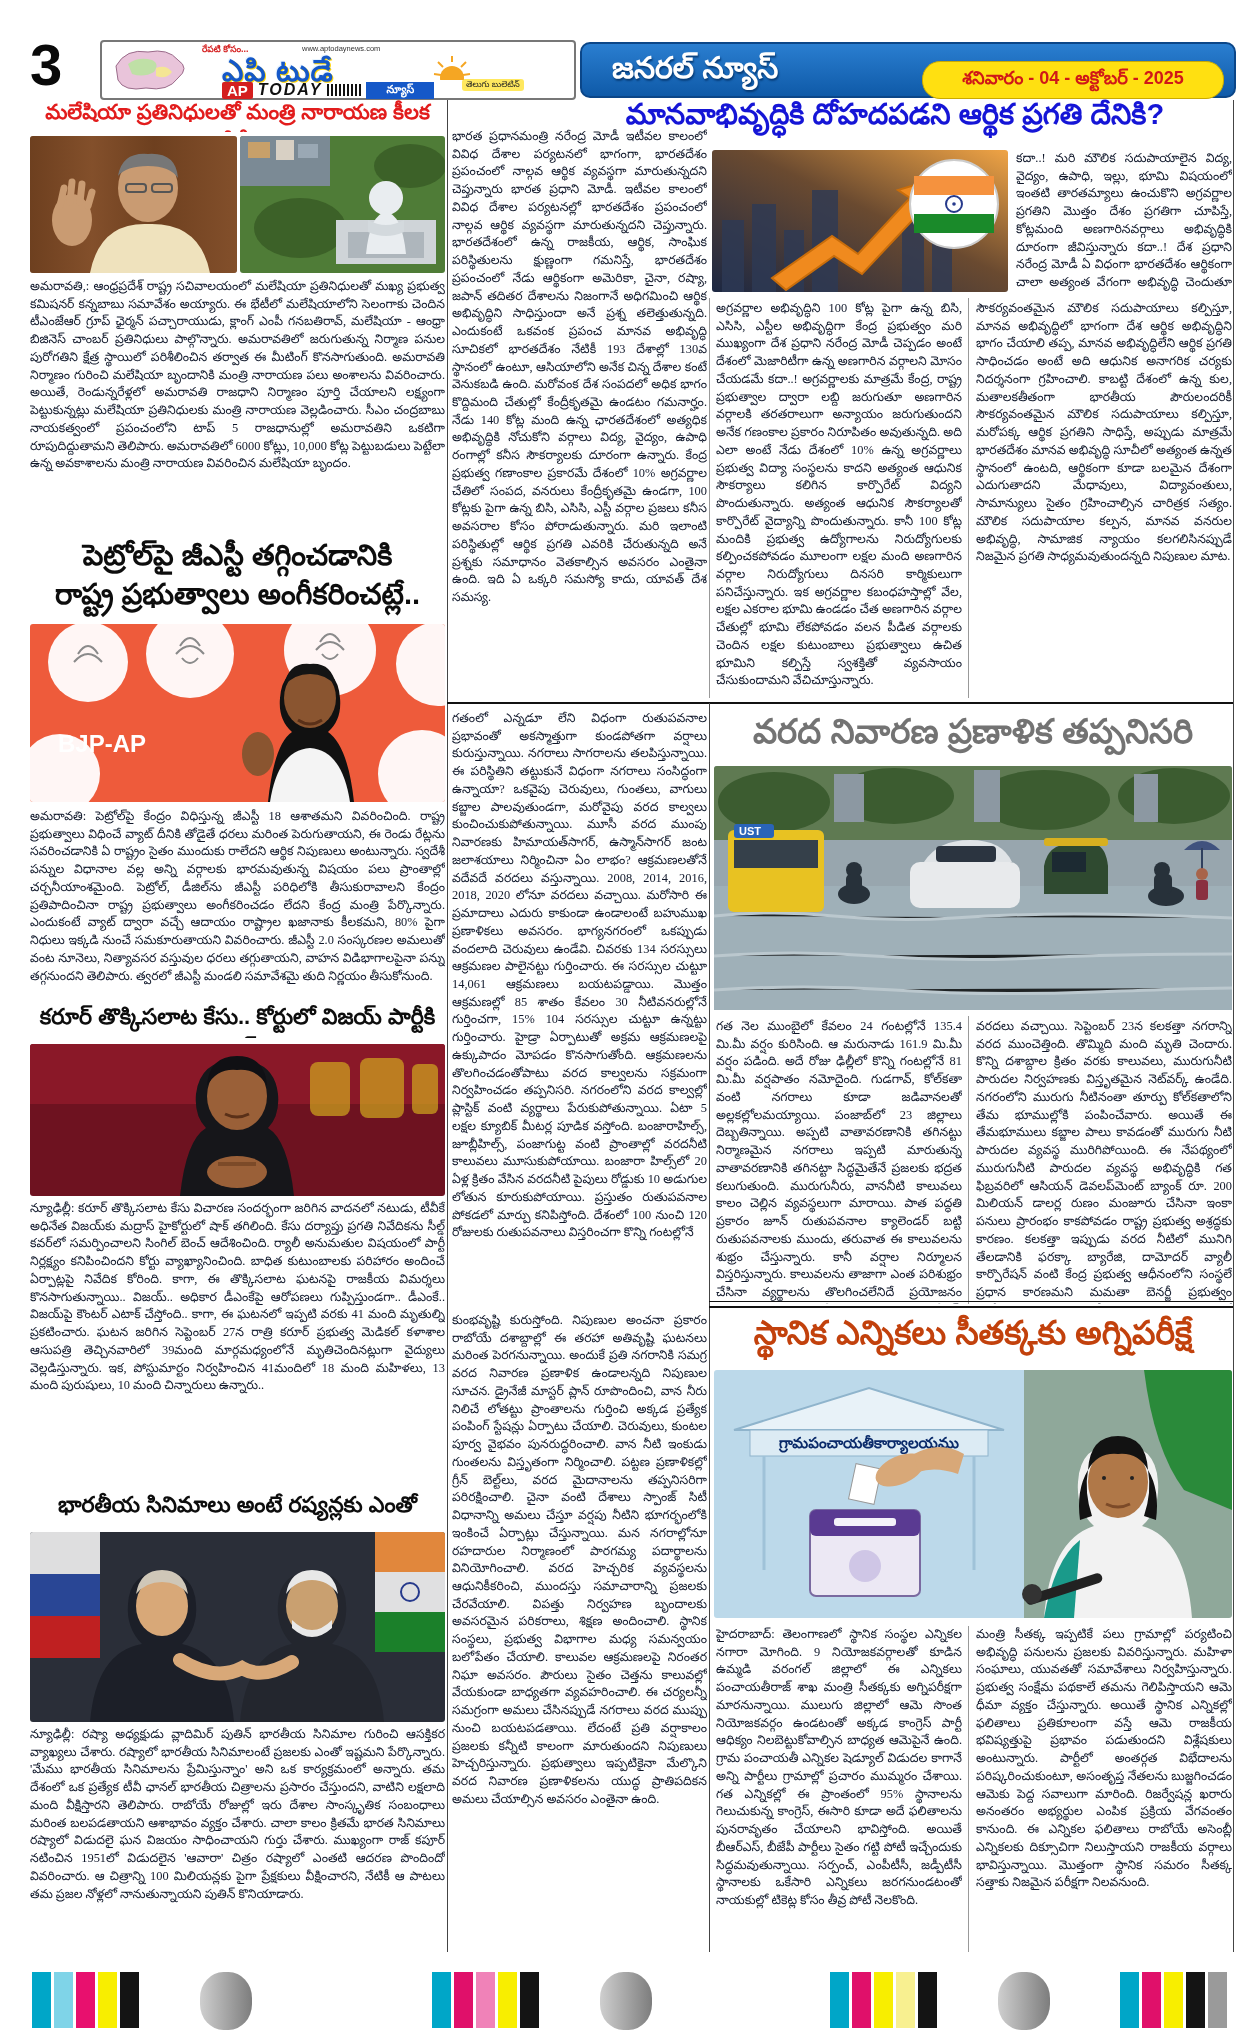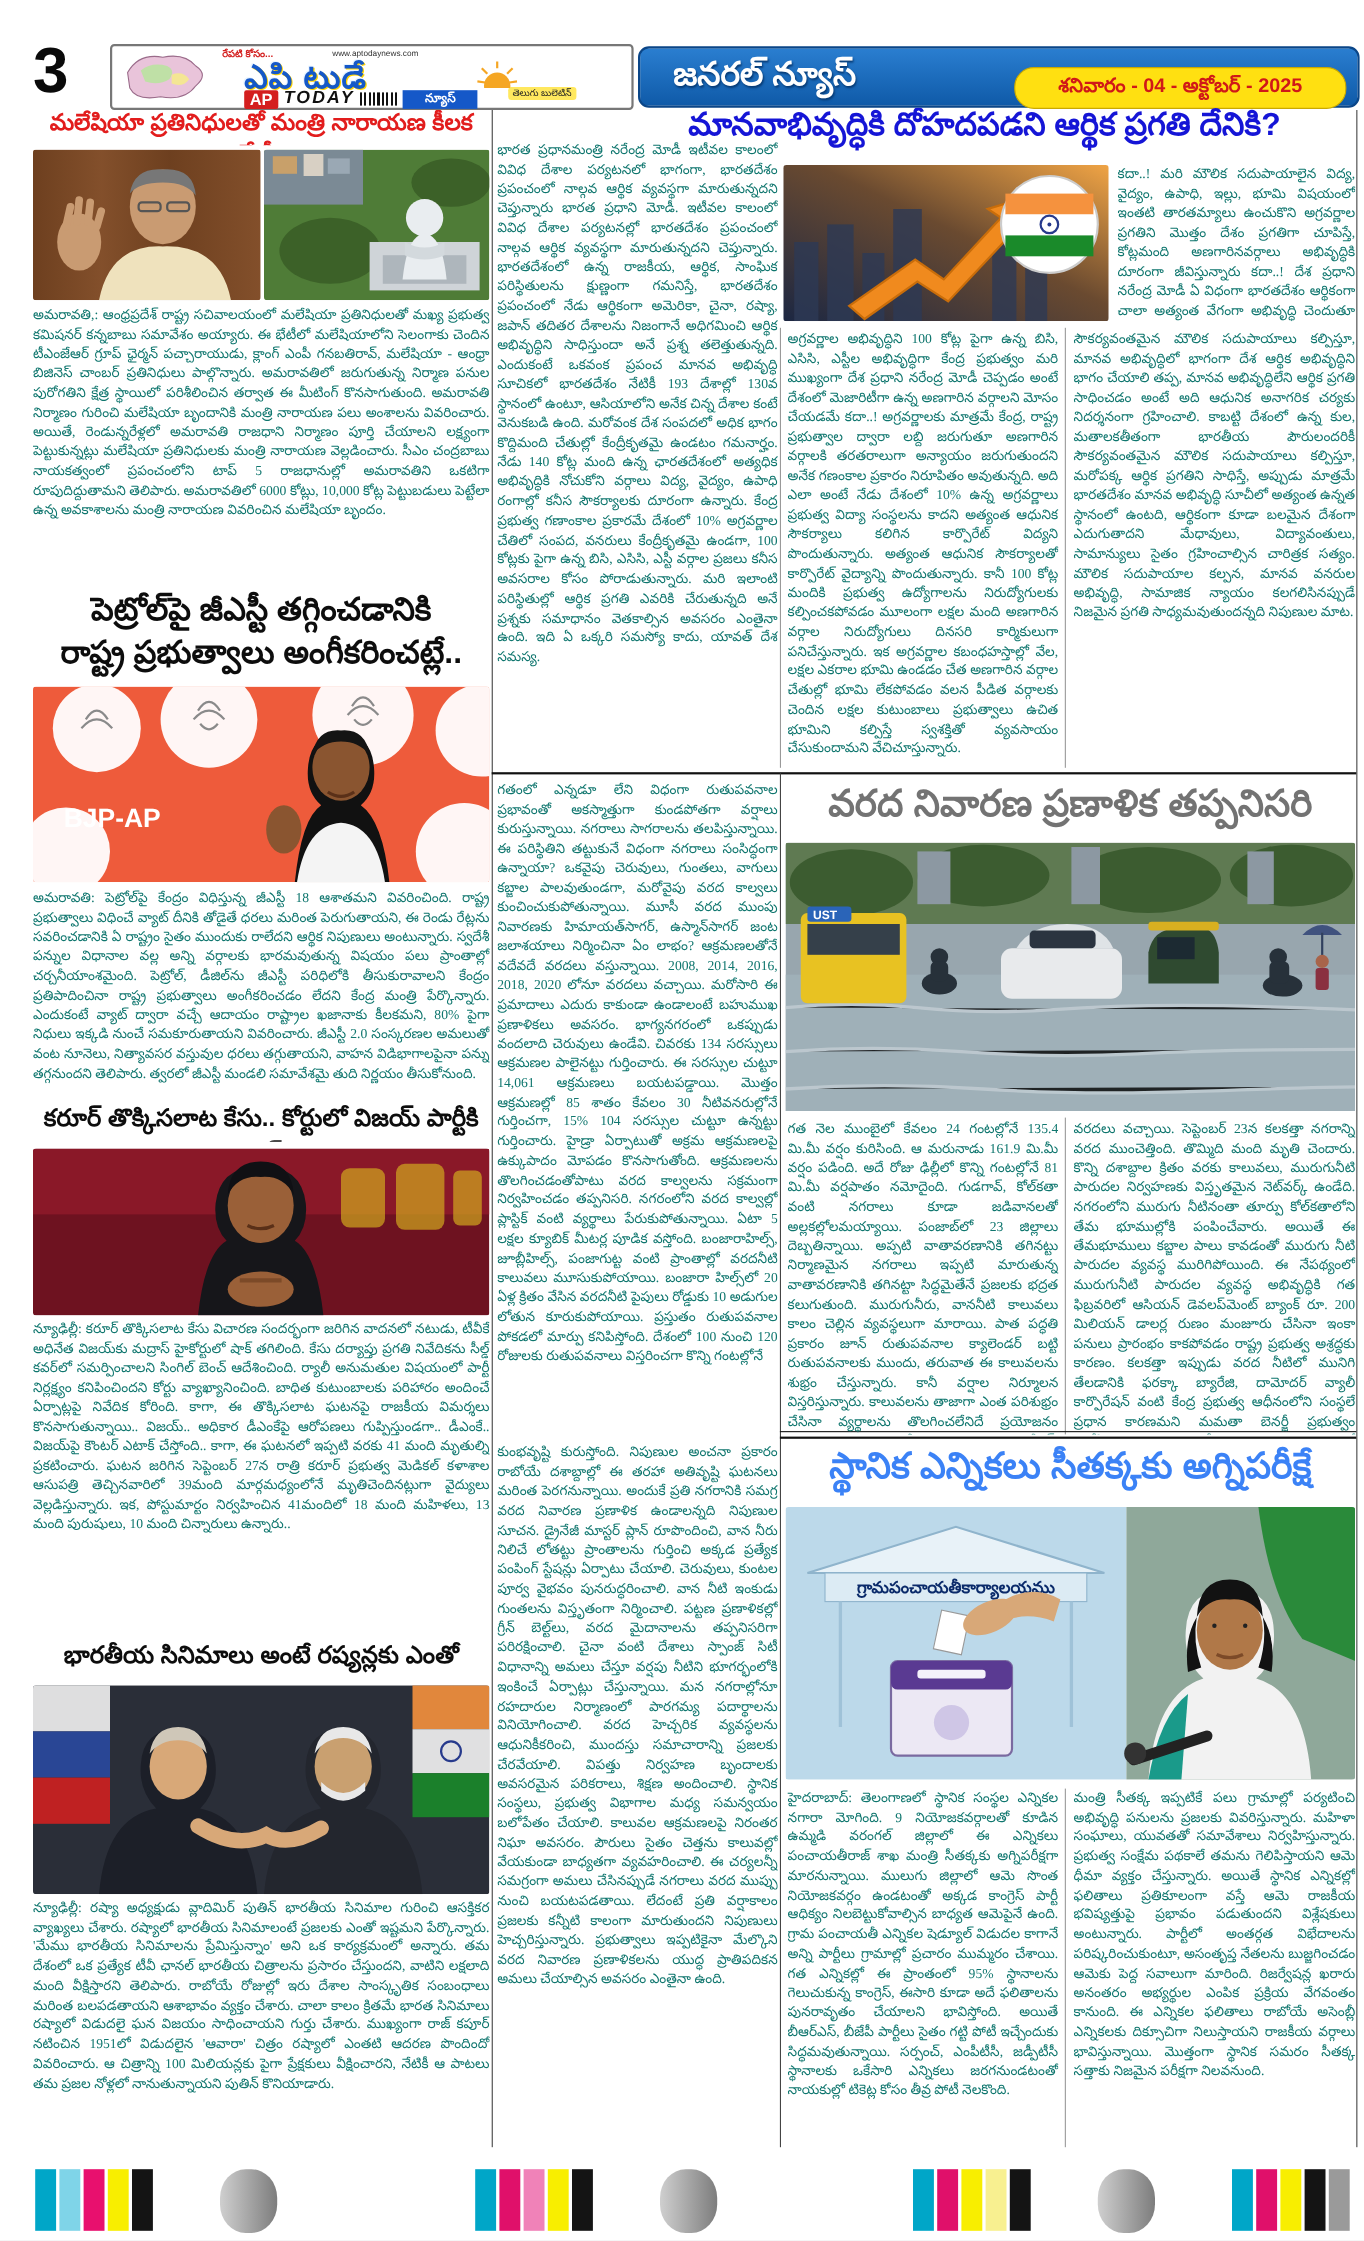--- a/index.html
+++ b/index.html
@@ -1,19 +1,19 @@
 <!DOCTYPE html>
 <html><head>
 <meta charset="utf-8">
 <style>
   html,body{margin:0;padding:0;background:#e9e9e9;}
   #page{position:relative;width:1240px;height:2037px;background:#ffffff;margin:0 auto;
         font-family:"Liberation Serif", serif;overflow:hidden;}
   .abs{position:absolute;}
-  .btxt{font-size:12.4px;line-height:1.43;text-align:justify;color:#0f766e;overflow:hidden;
+  .btxt{font-size:12.4px;line-height:1.43;text-align:justify;color:#0f172a;overflow:hidden;
         font-family:"Liberation Serif", serif;}
   .hl{font-family:"Liberation Sans", sans-serif;font-weight:bold;text-align:center;overflow:hidden;}
   .vline{width:1px;background:#444;}
   .hline{height:1.5px;background:#111;}
   
   .pgnum{font-family:"Liberation Sans", sans-serif;font-weight:bold;font-size:58px;color:#0a0a0a;line-height:1;}
   .logobox{border:2px solid #777;background:#fff;border-radius:4px;}
   .logo-telugu{font-family:"Liberation Sans", sans-serif;font-weight:bold;font-size:30px;color:#1558c8;
                text-shadow:1px 1px 0 #ffd400, -1px -1px 0 #e8f4ff;letter-spacing:1px;}
   .apbox{background:#d41f1f;color:#fff;font-family:"Liberation Sans", sans-serif;font-weight:bold;
@@ -301,21 +301,21 @@
       <path d="M470 84 Q488 66 506 84 Z" fill="#40527e"></path>
       <line x1="488" y1="82" x2="488" y2="104" stroke="#30405e" stroke-width="2"></line>
       <circle cx="488" cy="108" r="6" fill="#a8644a"></circle>
       <rect x="482" y="114" width="12" height="20" rx="3" fill="#8a3040"></rect>
     </svg>
   </div>
 
   <div class="abs btxt" style="left:716px;top:1018px;width:246px;height:286px;">గత నెల ముంబైలో కేవలం 24 గంటల్లోనే 135.4 మి.మీ వర్షం కురిసింది. ఆ మరునాడు 161.9 మి.మీ వర్షం పడింది. అదే రోజు ఢిల్లీలో కొన్ని గంటల్లోనే 81 మి.మీ వర్షపాతం నమోదైంది. గుడగావ్, కోల్‌కతా వంటి నగరాలు కూడా జడివానలతో అల్లకల్లోలమయ్యాయి. పంజాబ్‌లో 23 జిల్లాలు దెబ్బతిన్నాయి. అప్పటి వాతావరణానికి తగినట్టు నిర్మాణమైన నగరాలు ఇప్పటి మారుతున్న వాతావరణానికి తగినట్టా సిద్ధమైతేనే ప్రజలకు భద్రత కలుగుతుంది. మురుగునీరు, వాననీటి కాలువలు కాలం చెల్లిన వ్యవస్థలుగా మారాయి. పాత పద్ధతి ప్రకారం జూన్ రుతుపవనాల క్యాలెండర్ బట్టి రుతుపవనాలకు ముందు, తరువాత ఈ కాలువలను శుభ్రం చేస్తున్నారు. కానీ వర్షాల నిర్మూలన విస్తరిస్తున్నారు. కాలువలను తాజాగా ఎంత పరిశుభ్రం చేసినా వ్యర్థాలను తొలగించలేనిదే ప్రయోజనం కలగదు. సమస్య అలాగే కొనసాగుతుంది. శానిటేషన్, మురుగు కాలువల పర్యవేక్షణ విభాగాల మధ్య సమన్వయం అవసరం. ఇలాంటి సమన్వయం వల్లనే విజయవాడలో సత్ఫలితాలు వచ్చాయి. రుతుపవనాల ప్రతిస్పందన బృందాల్లో శానిటేషన్, ఇంజనీరింగ్, ప్లానింగ్ విభాగాలు సమన్వయంతో పనిచేసి ప్రయోజనం చేకూర్చాయి. ఫలితంగా వరదనీటి ముప్పు ప్రజలకు తప్పింది. కోల్‌కతా నగరంలో ఫరక్కా బ్యారేజిలో హుడిక తీయకపోవడంతో గంగానదిపై 300 కి.మీ</div>
   <div class="abs btxt" style="left:976px;top:1018px;width:256px;height:286px;">వరదలు వచ్చాయి. సెప్టెంబర్ 23న కలకత్తా నగరాన్ని వరద ముంచెత్తింది. తొమ్మిది మంది మృతి చెందారు. కొన్ని దశాబ్దాల క్రితం వరకు కాలువలు, మురుగునీటి పారుదల నిర్వహణకు విస్తృతమైన నెట్‌వర్క్ ఉండేది. నగరంలోని మురుగు నీటినంతా తూర్పు కోల్‌కతాలోని తేమ భూముల్లోకి పంపించేవారు. అయితే ఈ తేమభూములు కబ్జాల పాలు కావడంతో మురుగు నీటి పారుదల వ్యవస్థ మురిగిపోయింది. ఈ నేపథ్యంలో మురుగునీటి పారుదల వ్యవస్థ అభివృద్ధికి గత ఫిబ్రవరిలో ఆసియన్ డెవలప్‌మెంట్ బ్యాంక్ రూ. 200 మిలియన్ డాలర్ల రుణం మంజూరు చేసినా ఇంకా పనులు ప్రారంభం కాకపోవడం రాష్ట్ర ప్రభుత్వ అశ్రద్ధకు కారణం. కలకత్తా ఇప్పుడు వరద నీటిలో మునిగి తేలడానికి ఫరక్కా బ్యారేజి, దామోదర్ వ్యాలీ కార్పొరేషన్ వంటి కేంద్ర ప్రభుత్వ ఆధీనంలోని సంస్థలే ప్రధాన కారణమని మమతా బెనర్జీ ప్రభుత్వం ఆరోపిస్తోంది. బొంబాయి తీవ్ర వర్షపాత సంఘటనలతో అల్లాడుతోన్న సంగతి తెలిసిందే. అక్కడి బృహన్ మున్సిపల్ కార్పొరేషన్ (బీఎంసి) వర్షపు నీటి కాలువల (స్టార్మ్‌వాటర్ డ్రైన్లు) సామర్థ్యాన్ని విస్తరింపజేయడానికి కొత్త ప్రణాళిక రూపొందిస్తోంది. ఒక గంటలో 120 మి.మీ వరకు వర్షం ఏకధాటిగా కురిసినా తట్టుకునేలా కాలువలను వెడల్పు చేస్తామని ప్రకటించింది. ఈ విధంగా నగరాల్లోని కాలువలను వెడల్పు చేసి సామర్థ్యాన్ని పెంచడం తప్పనిసరి.</div>
 
-  <div class="abs hl" style="left:714px;top:1314px;width:518px;height:50px;font-size:33px;color:#3b82f6;">స్థానిక ఎన్నికలు సీతక్కకు అగ్నిపరీక్షే</div>
+  <div class="abs hl" style="left:714px;top:1314px;width:518px;height:50px;font-size:33px;color:#c2410c;">స్థానిక ఎన్నికలు సీతక్కకు అగ్నిపరీక్షే</div>
 
   <div class="abs ph" style="left:714px;top:1370px;width:518px;height:248px;">
     <svg width="518" height="248" viewBox="0 0 518 248">
       <rect width="310" height="248" fill="#bcd9ea"></rect>
       <path d="M20 60 L155 18 L290 60 Z" fill="#e8f2f8" stroke="#8fb4cc" stroke-width="2"></path>
       <rect x="36" y="60" width="238" height="26" fill="#dcebf4" stroke="#8fb4cc"></rect>
       <text x="155" y="78" text-anchor="middle" font-family="Liberation Sans, sans-serif" font-weight="bold" font-size="15" fill="#0a2a6a" class="caption-sign">గ్రామపంచాయతీకార్యాలయము</text>
       <g stroke="#9fc2d8" stroke-width="3">
           <line x1="50" y1="86" x2="50" y2="200"></line>
           <line x1="260" y1="86" x2="260" y2="200"></line>

